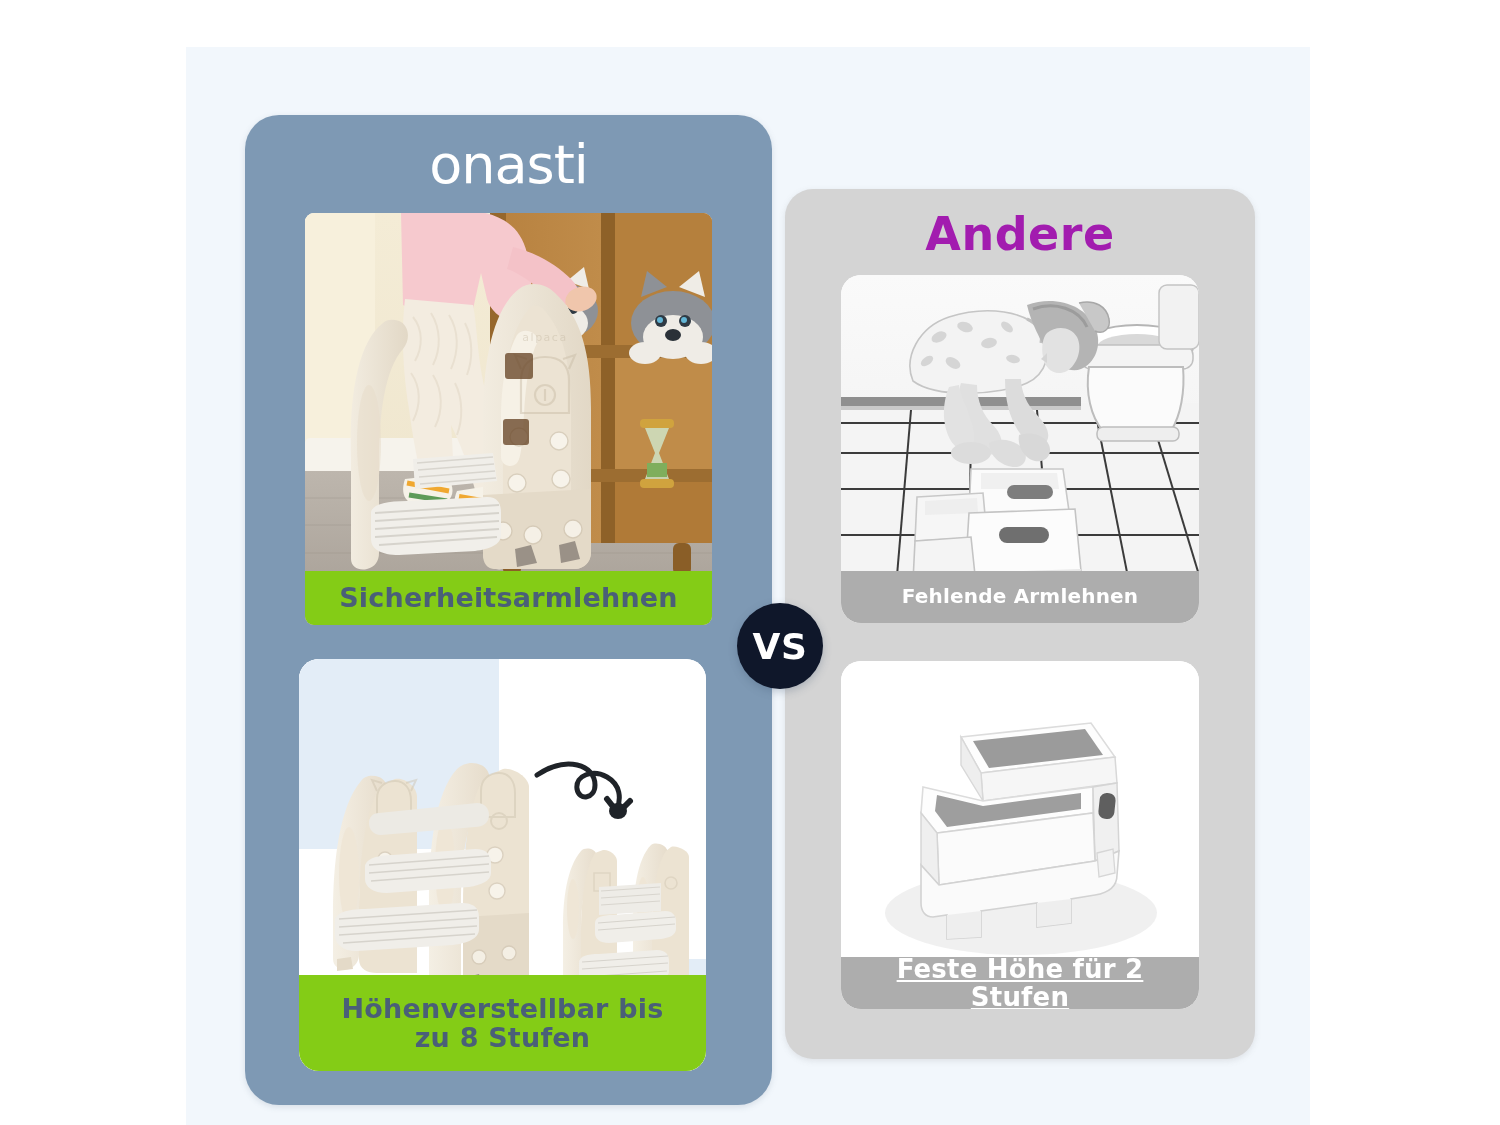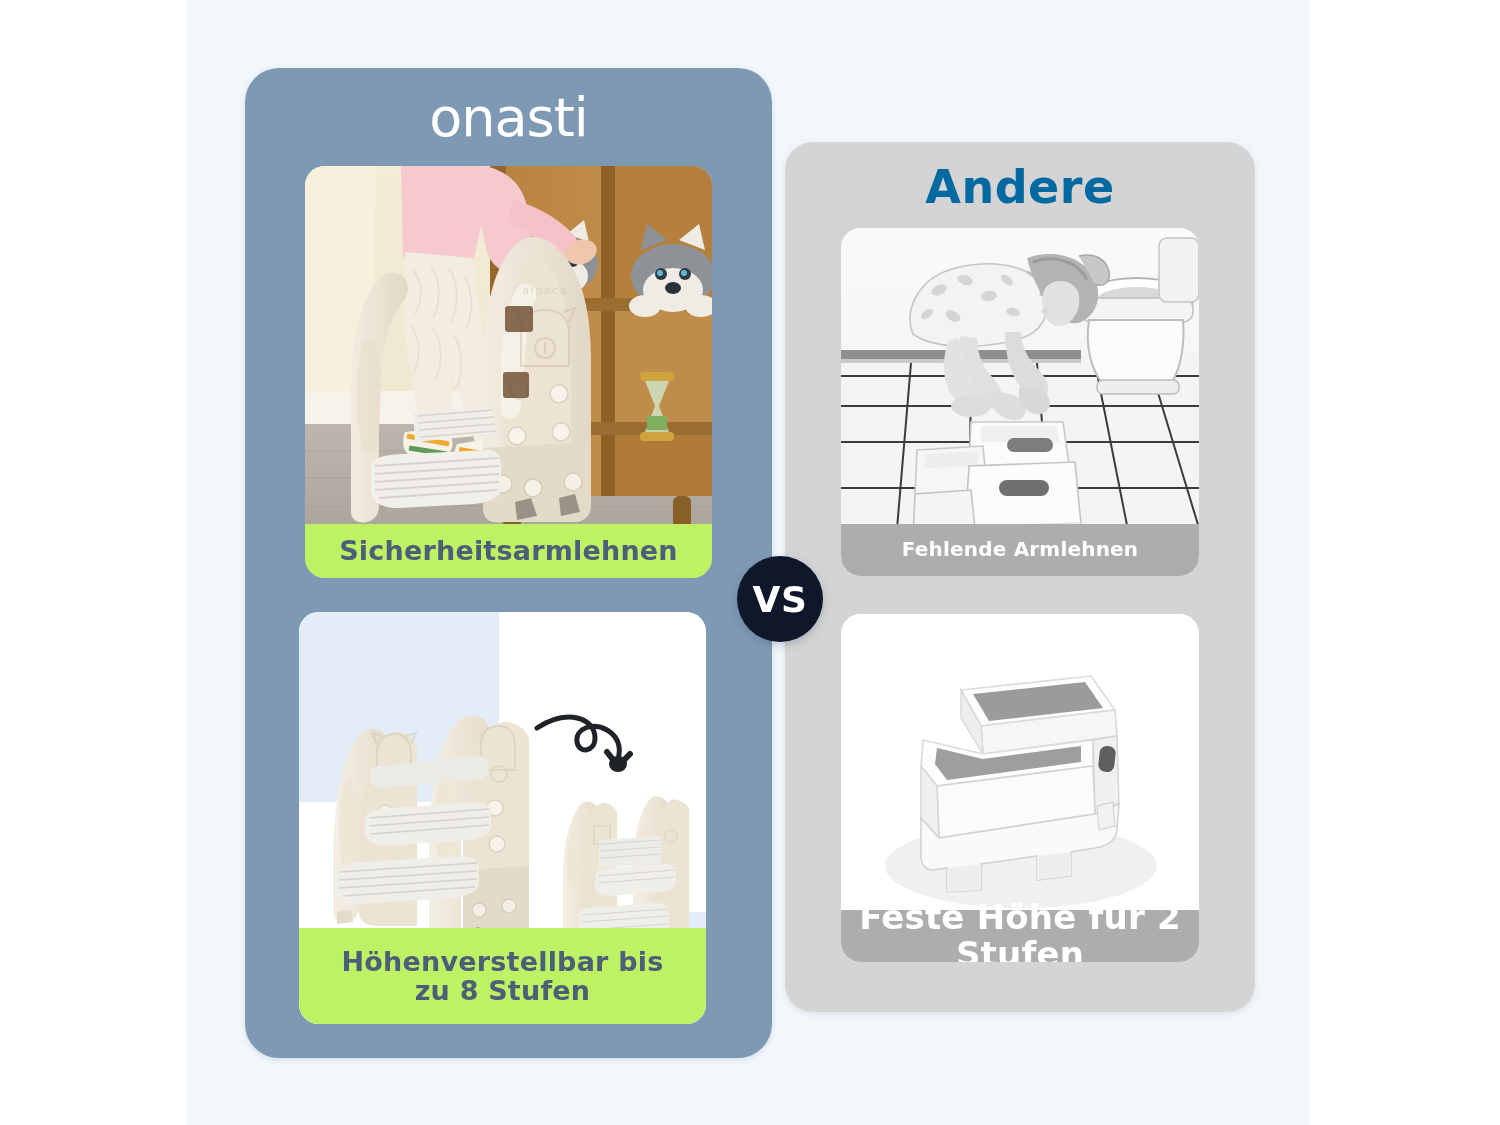--- a/index.html
+++ b/index.html
@@ -3,21 +3,21 @@
 <meta charset="utf-8">
 <title>onasti vs Andere</title>
 <style>
   html,body{margin:0;padding:0;}
   body{
     width:1500px;height:1125px;
     background:#ffffff;
     font-family:"Liberation Sans", sans-serif;
     overflow:hidden;
   }
-  #stage{position:relative;width:1500px;height:836px;background:#ffffff;}
+  #stage{position:relative;width:1500px;height:836px;background:#ffffff;margin-top:47px;}
 
   
   .backdrop{
     position:absolute;left:186px;top:0px;width:1124px;height:1125px;
     background:#f2f7fc;
   }
 
   
   .panel-brand{
     position:absolute;left:245px;top:68px;width:527px;height:990px;
@@ -36,53 +36,53 @@
   }
 
   
   .panel-other{
     position:absolute;left:785px;top:142px;width:470px;height:870px;
     background:#d4d4d4;border-radius:28px;
     box-shadow:0 2px 6px rgba(120,120,120,.16);
   }
   .other-title{
     position:absolute;left:0;top:22px;width:100%;
-    text-align:center;color:#0369a1;
+    text-align:center;color:#a21caf;
     font-size:46px;font-weight:700;letter-spacing:.5px;line-height:1;
     font-family:"DejaVu Sans", sans-serif;
   }
 
   
   .card{
     position:absolute;background:#ffffff;border-radius:20px;overflow:hidden;
   }
   .card .photo{position:absolute;left:0;top:0;width:100%;height:100%;}
 
   .caption{
     position:absolute;left:0;bottom:0;width:100%;
     display:flex;align-items:center;justify-content:center;
     text-align:center;box-sizing:border-box;padding:4px 10px;
     font-weight:700;letter-spacing:.2px;line-height:1.08;
     font-family:"DejaVu Sans", sans-serif;
   }
-  .caption.blue{background:#bef264;color:#4a5f78;}
+  .caption.blue{background:#84cc16;color:#4a5f78;}
   .caption.grey{background:#adadad;color:#ffffff;}
 
   
-  #card-tl{left:305px;top:166px;width:407px;height:412px;}
+  #card-tl{left:305px;top:166px;width:407px;height:412px;border-radius:9px;}
   #card-tl .caption{height:54px;font-size:27px;}
 
   #card-bl{left:299px;top:612px;width:407px;height:412px;}
   #card-bl .caption{height:96px;font-size:27px;}
 
   #card-tr{left:841px;top:228px;width:358px;height:348px;}
   #card-tr .caption{height:52px;font-size:20px;}
 
   #card-br{left:841px;top:614px;width:358px;height:348px;}
-  #card-br .caption{height:52px;font-size:34px;}
+  #card-br .caption{height:52px;font-size:26px;text-decoration:underline;}
 
   
   .vs-badge{
     position:absolute;left:737px;top:556px;width:86px;height:86px;
     border-radius:50%;background:#0f172a;
     display:flex;align-items:center;justify-content:center;
     color:#ffffff;font-size:36px;font-weight:700;letter-spacing:.5px;
     box-shadow:0 3px 8px rgba(70,90,115,.3);
     font-family:"DejaVu Sans", sans-serif;z-index:30;
   }

